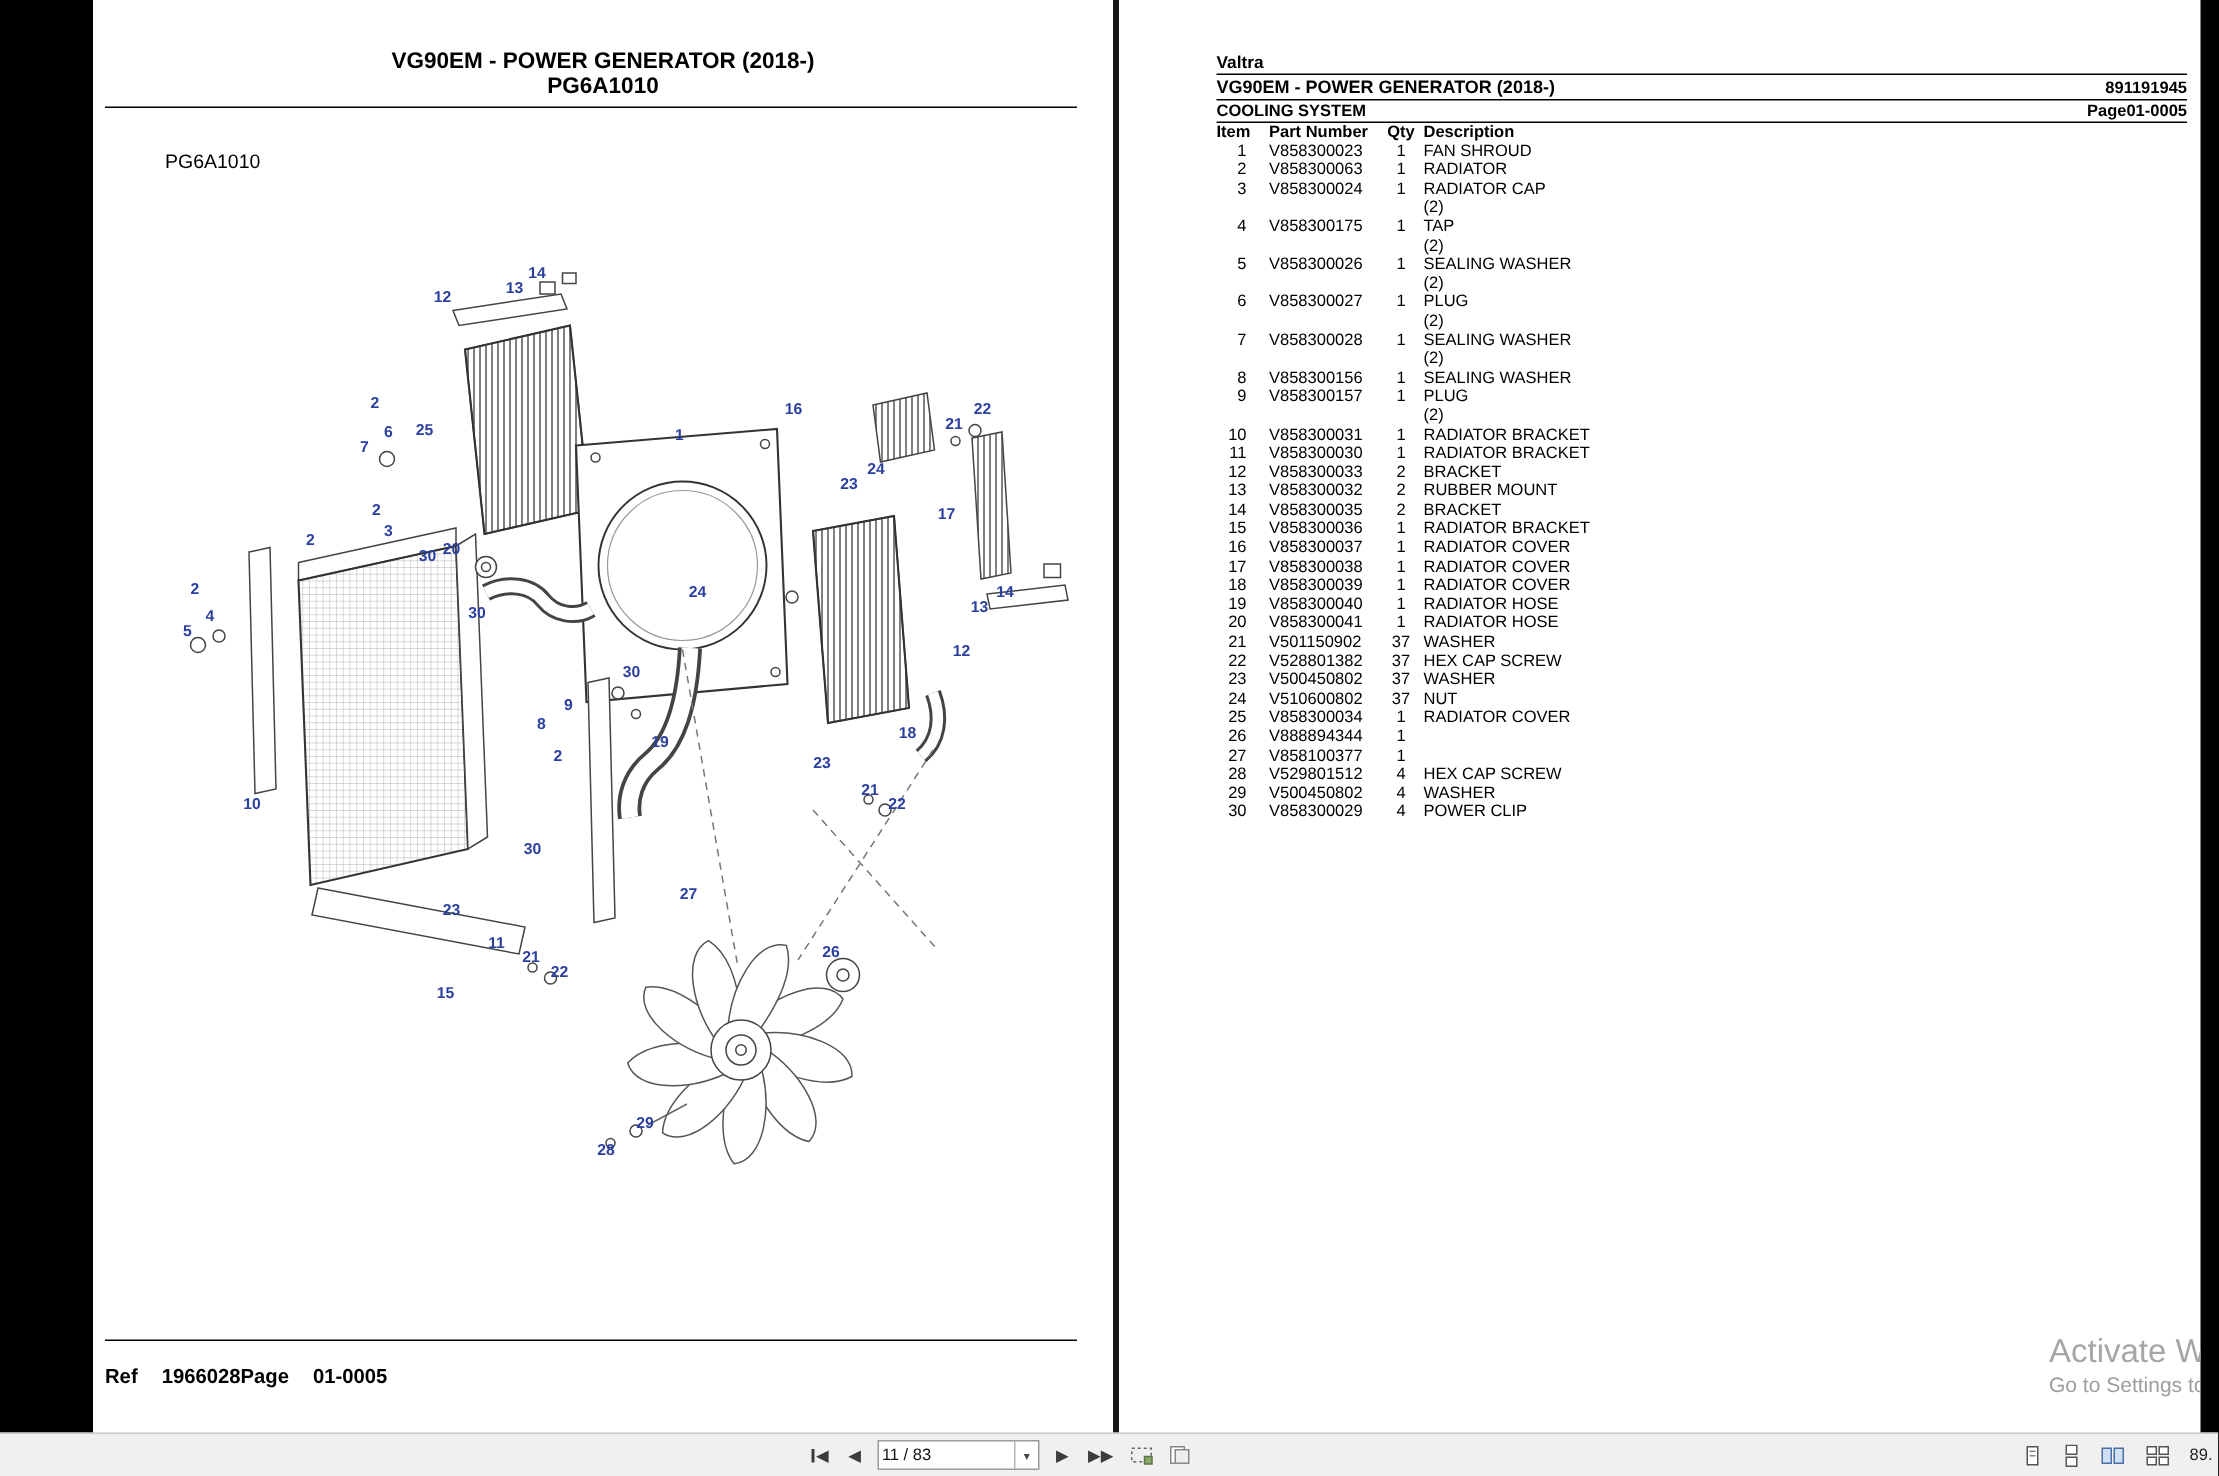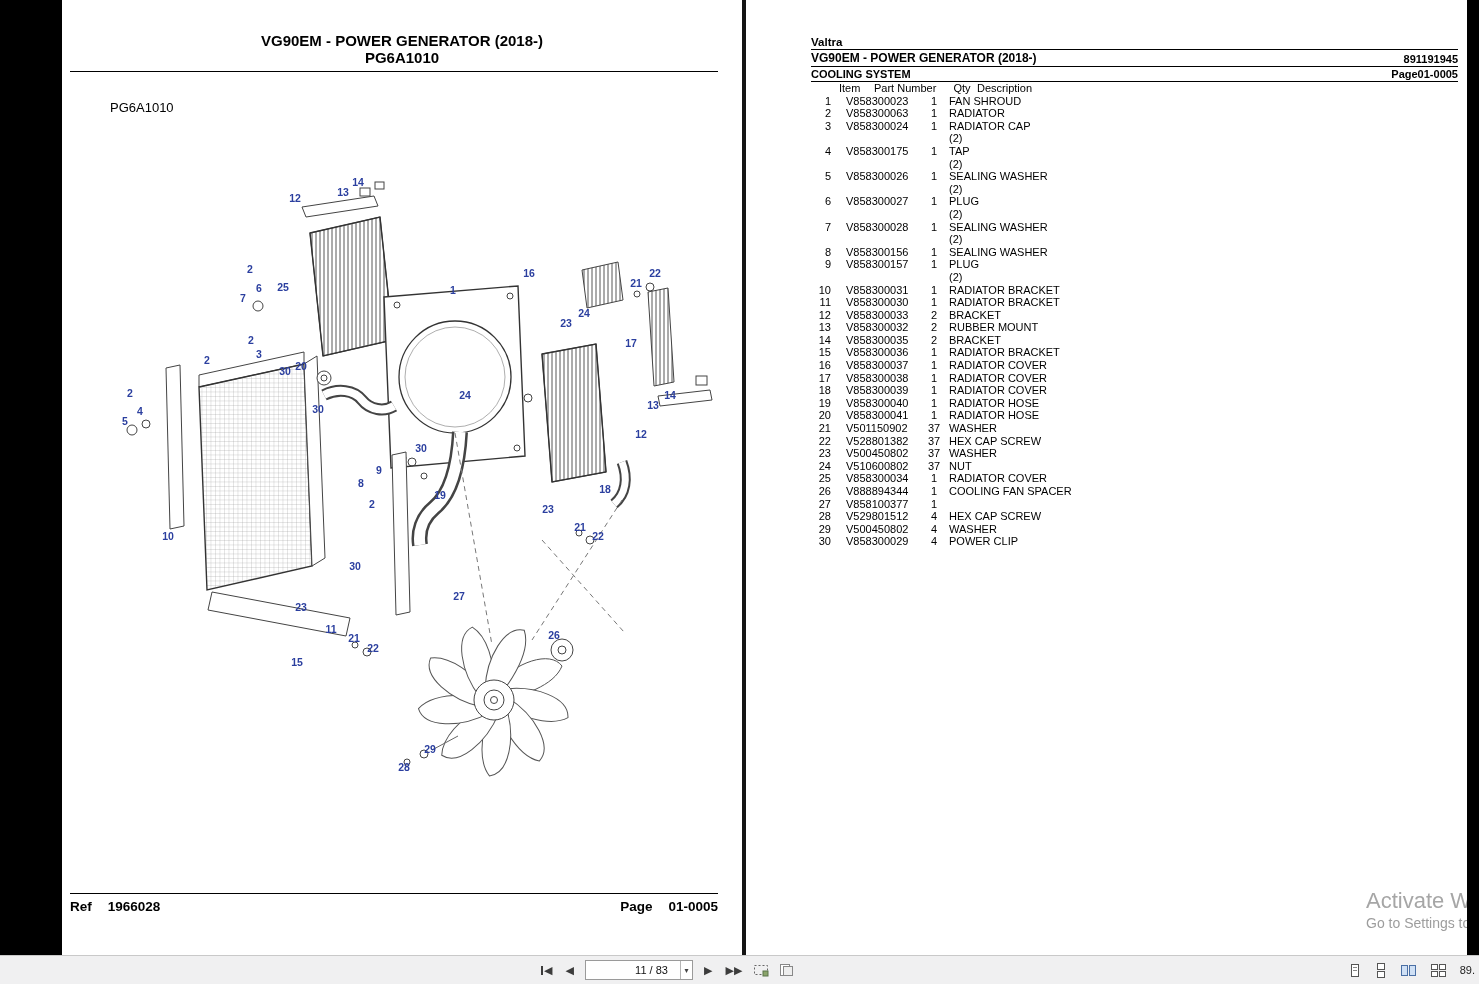--- a/index.html
+++ b/index.html
@@ -15,50 +15,50 @@
 
   
   .lp-title{margin-top:32px;text-align:center;font-size:15px;font-weight:bold;color:#000;line-height:17px;}
   .lp-subtitle{text-align:center;font-size:15px;font-weight:bold;color:#000;line-height:17px;}
   .lp-rule{border:none;border-top:1.6px solid #000;margin:5px 24px 0 8px;}
   .diagram-label{position:absolute;left:48px;top:100px;font-size:13px;color:#000;}
   .diagram{position:absolute;inset:0;pointer-events:none;}
   .diagram svg{position:absolute;inset:0;}
   .callouts{position:absolute;inset:0;}
   .callout{position:absolute;transform:translate(-50%,-50%);font-size:10.5px;font-weight:bold;color:var(--callout-blue,#2b3f9f);}
-  .lp-footer{position:absolute;left:8px;right:24px;top:893px;border-top:1.6px solid #000;padding-top:5px;display:flex;justify-content:space-between;font-size:13.5px;font-weight:bold;color:#000;}
+  .lp-footer{position:absolute;left:8px;right:24px;top:893px;border-top:1.6px solid #000;padding-top:16px;display:flex;font-size:13.5px;font-weight:bold;color:#000;}
   .lp-footer .gap{display:inline-block;width:16px;}
 
   
   .rp-content{position:absolute;left:65px;right:9px;top:35px;color:#000;font-size:11px;}
   .rp-row{display:flex;justify-content:space-between;align-items:flex-end;border-bottom:1.3px solid #000;padding:1px 0 1px 0;}
   .rp-brand{font-weight:bold;font-size:11.5px;}
   .rp-title{font-weight:bold;font-size:12px;}
   .rp-docnum{font-weight:bold;font-size:11px;}
   .rp-section{font-weight:bold;font-size:11px;}
   .rp-pageref{font-weight:bold;font-size:11px;}
   .t-head,.t-row{display:grid;grid-template-columns:20px 90px 26px 1fr;line-height:12.6px;}
-  .t-head{font-weight:normal;margin-left:28px;}
+  .t-head{font-weight:bold;}
   .t-head:first-of-type{margin-top:2px;}
   .c-item{text-align:right;}
   .t-head .c-item{text-align:left;white-space:nowrap;}
   .c-part{padding-left:15px;white-space:nowrap;}
   .c-qty{text-align:center;}
   .c-desc{padding-left:2px;white-space:nowrap;}
   .watermark{position:absolute;left:620px;top:889px;color:#a6a6a6;white-space:nowrap;}
   .wm1{font-size:22px;line-height:24px;}
   .wm2{font-size:14px;line-height:20px;color:#9d9d9d;}
 
   
   .toolbar{position:absolute;left:0;right:0;bottom:0;height:28px;background:#f0f0f1;border-top:1px solid #c9c9c9;}
   .tb-center{position:absolute;left:538px;top:0;height:100%;display:flex;align-items:center;gap:9px;}
   .tb-btn{display:flex;align-items:center;background:none;border:none;padding:0 2px;font-size:11px;color:#3c3c3c;cursor:pointer;font-family:"DejaVu Sans",sans-serif;}
   .vbar{display:inline-block;width:2px;height:9px;background:#3c3c3c;margin:0 1px;}
   .page-box{display:flex;align-items:center;background:#fff;border:1px solid #9a9a9a;height:18px;width:106px;}
-  .page-box input{border:none;outline:none;flex:1;height:14px;font-size:11px;padding:0 12px;font-family:"Liberation Sans",sans-serif;color:#111;background:transparent;width:70px;text-align:right;}
+  .page-box input{border:none;outline:none;flex:1;height:14px;font-size:11px;padding:0 2px;font-family:"Liberation Sans",sans-serif;color:#111;background:transparent;width:70px;}
   .dd-arrow{width:15px;height:100%;border-left:1px solid #b5b5b5;display:flex;align-items:center;justify-content:center;font-size:8px;color:#444;cursor:pointer;}
   .tb-icon{display:flex;align-items:center;justify-content:center;background:none;border:none;padding:0;cursor:pointer;}
   .tb-right{position:absolute;right:4px;top:0;height:100%;display:flex;align-items:center;gap:12px;}
   .zoom-text{font-size:11px;color:#222;max-width:18px;overflow:hidden;white-space:nowrap;}
 </style>
 </head>
 <body>
 
 <div class="screen">
 
@@ -432,21 +432,20 @@
             <div class="t-row">
               <span class="c-item">25</span>
               <span class="c-part">V858300034</span>
               <span class="c-qty">1</span>
               <span class="c-desc">RADIATOR COVER</span>
             </div>
             <div class="t-row">
               <span class="c-item">26</span>
               <span class="c-part">V888894344</span>
               <span class="c-qty">1</span>
-              <span class="c-desc">COOLING FAN SPACER</span>
             </div>
             <div class="t-row">
               <span class="c-item">27</span>
               <span class="c-part">V858100377</span>
               <span class="c-qty">1</span>
             </div>
             <div class="t-row">
               <span class="c-item">28</span>
               <span class="c-part">V529801512</span>
               <span class="c-qty">4</span>

